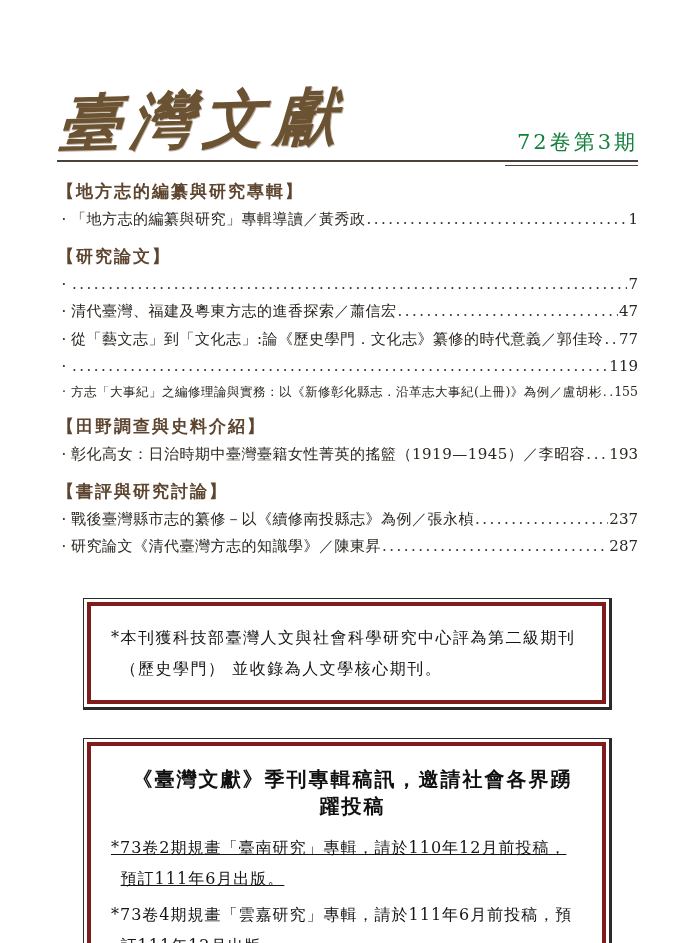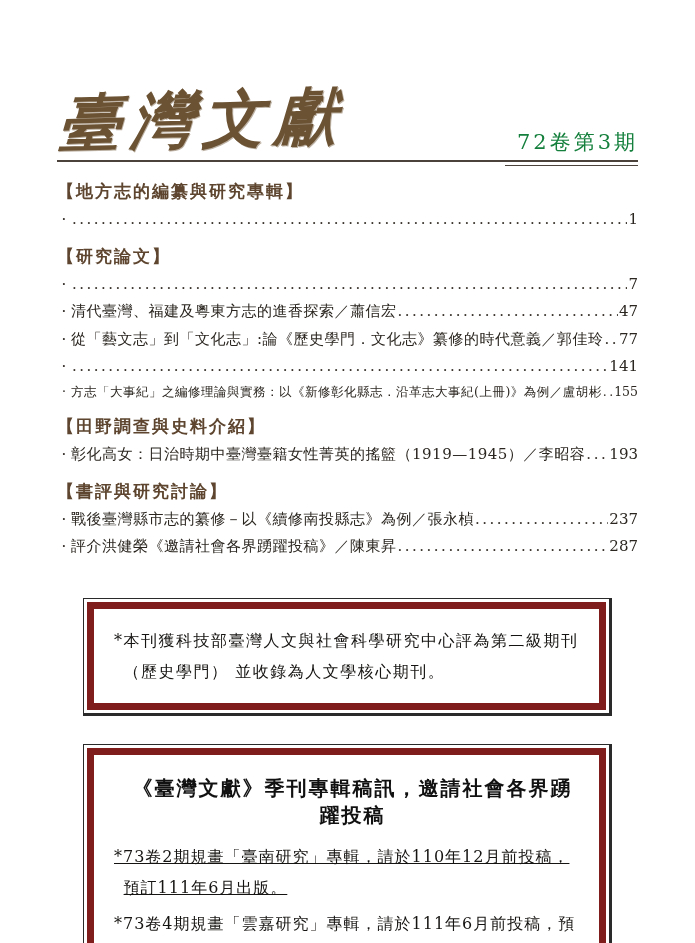--- a/index.html
+++ b/index.html
@@ -80,21 +80,21 @@
   
   .frame{
     margin:0 26px;
     border:1px solid #2a2a2a;
     border-right-width:3px;
     border-bottom-width:3px;
     padding:3px;
     background:#fff;
   }
   .frame-inner{
-    border:7px solid #7f1d1d;
+    border:4px solid #7f1d1d;
     padding:16px 20px;
     font-size:16px;
     color:#161412;
   }
   .notice-frame{margin-top:40px;}
   .notice-text{
     line-height:1.95;
     letter-spacing:1.5px;
     text-indent:-0.6em;
     padding-left:0.6em;
@@ -129,20 +129,21 @@
   <div class="sub-rule"></div>
 
   <main class="toc">
 
     <section class="toc-section">
       <h2 class="section-heading">【地方志的編纂與研究專輯】</h2>
       <div>
 
           <div class="entry">
             <span class="bullet">·</span>
+            <span class="entry-title">「地方志的編纂與研究」專輯導讀／黃秀政</span>
             <span class="dots">................................................................................................................................................................</span>
             <span class="page-num">1</span>
           </div>
         </div>
     </section>
 
     <section class="toc-section">
       <h2 class="section-heading">【研究論文】</h2>
       <div>
 
@@ -162,21 +163,21 @@
           <div class="entry">
             <span class="bullet">·</span>
             <span class="entry-title">從「藝文志」到「文化志」:論《歷史學門．文化志》纂修的時代意義／郭佳玲</span>
             <span class="dots">................................................................................................................................................................</span>
             <span class="page-num">77</span>
           </div>
 
           <div class="entry">
             <span class="bullet">·</span>
             <span class="dots">................................................................................................................................................................</span>
-            <span class="page-num">141</span>
+            <span class="page-num">119</span>
           </div>
 
           <div class="entry" style="font-size: 12.5px;">
             <span class="bullet">·</span>
             <span class="entry-title">方志「大事紀」之編修理論與實務：以《新修彰化縣志．沿革志大事紀(上冊)》為例／盧胡彬</span>
             <span class="dots">................................................................................................................................................................</span>
             <span class="page-num">155</span>
           </div>
         </div>
     </section>
@@ -200,21 +201,21 @@
 
           <div class="entry">
             <span class="bullet">·</span>
             <span class="entry-title">戰後臺灣縣市志的纂修－以《續修南投縣志》為例／張永楨</span>
             <span class="dots">................................................................................................................................................................</span>
             <span class="page-num">237</span>
           </div>
 
           <div class="entry">
             <span class="bullet">·</span>
-            <span class="entry-title">評介洪健榮《邀請社會各界踴躍投稿》／陳東昇</span>
+            <span class="entry-title">研究論文《清代臺灣方志的知識學》／陳東昇</span>
             <span class="dots">................................................................................................................................................................</span>
             <span class="page-num">287</span>
           </div>
         </div>
     </section>
 
   </main>
 
   <div class="frame notice-frame">
     <div class="frame-inner">

